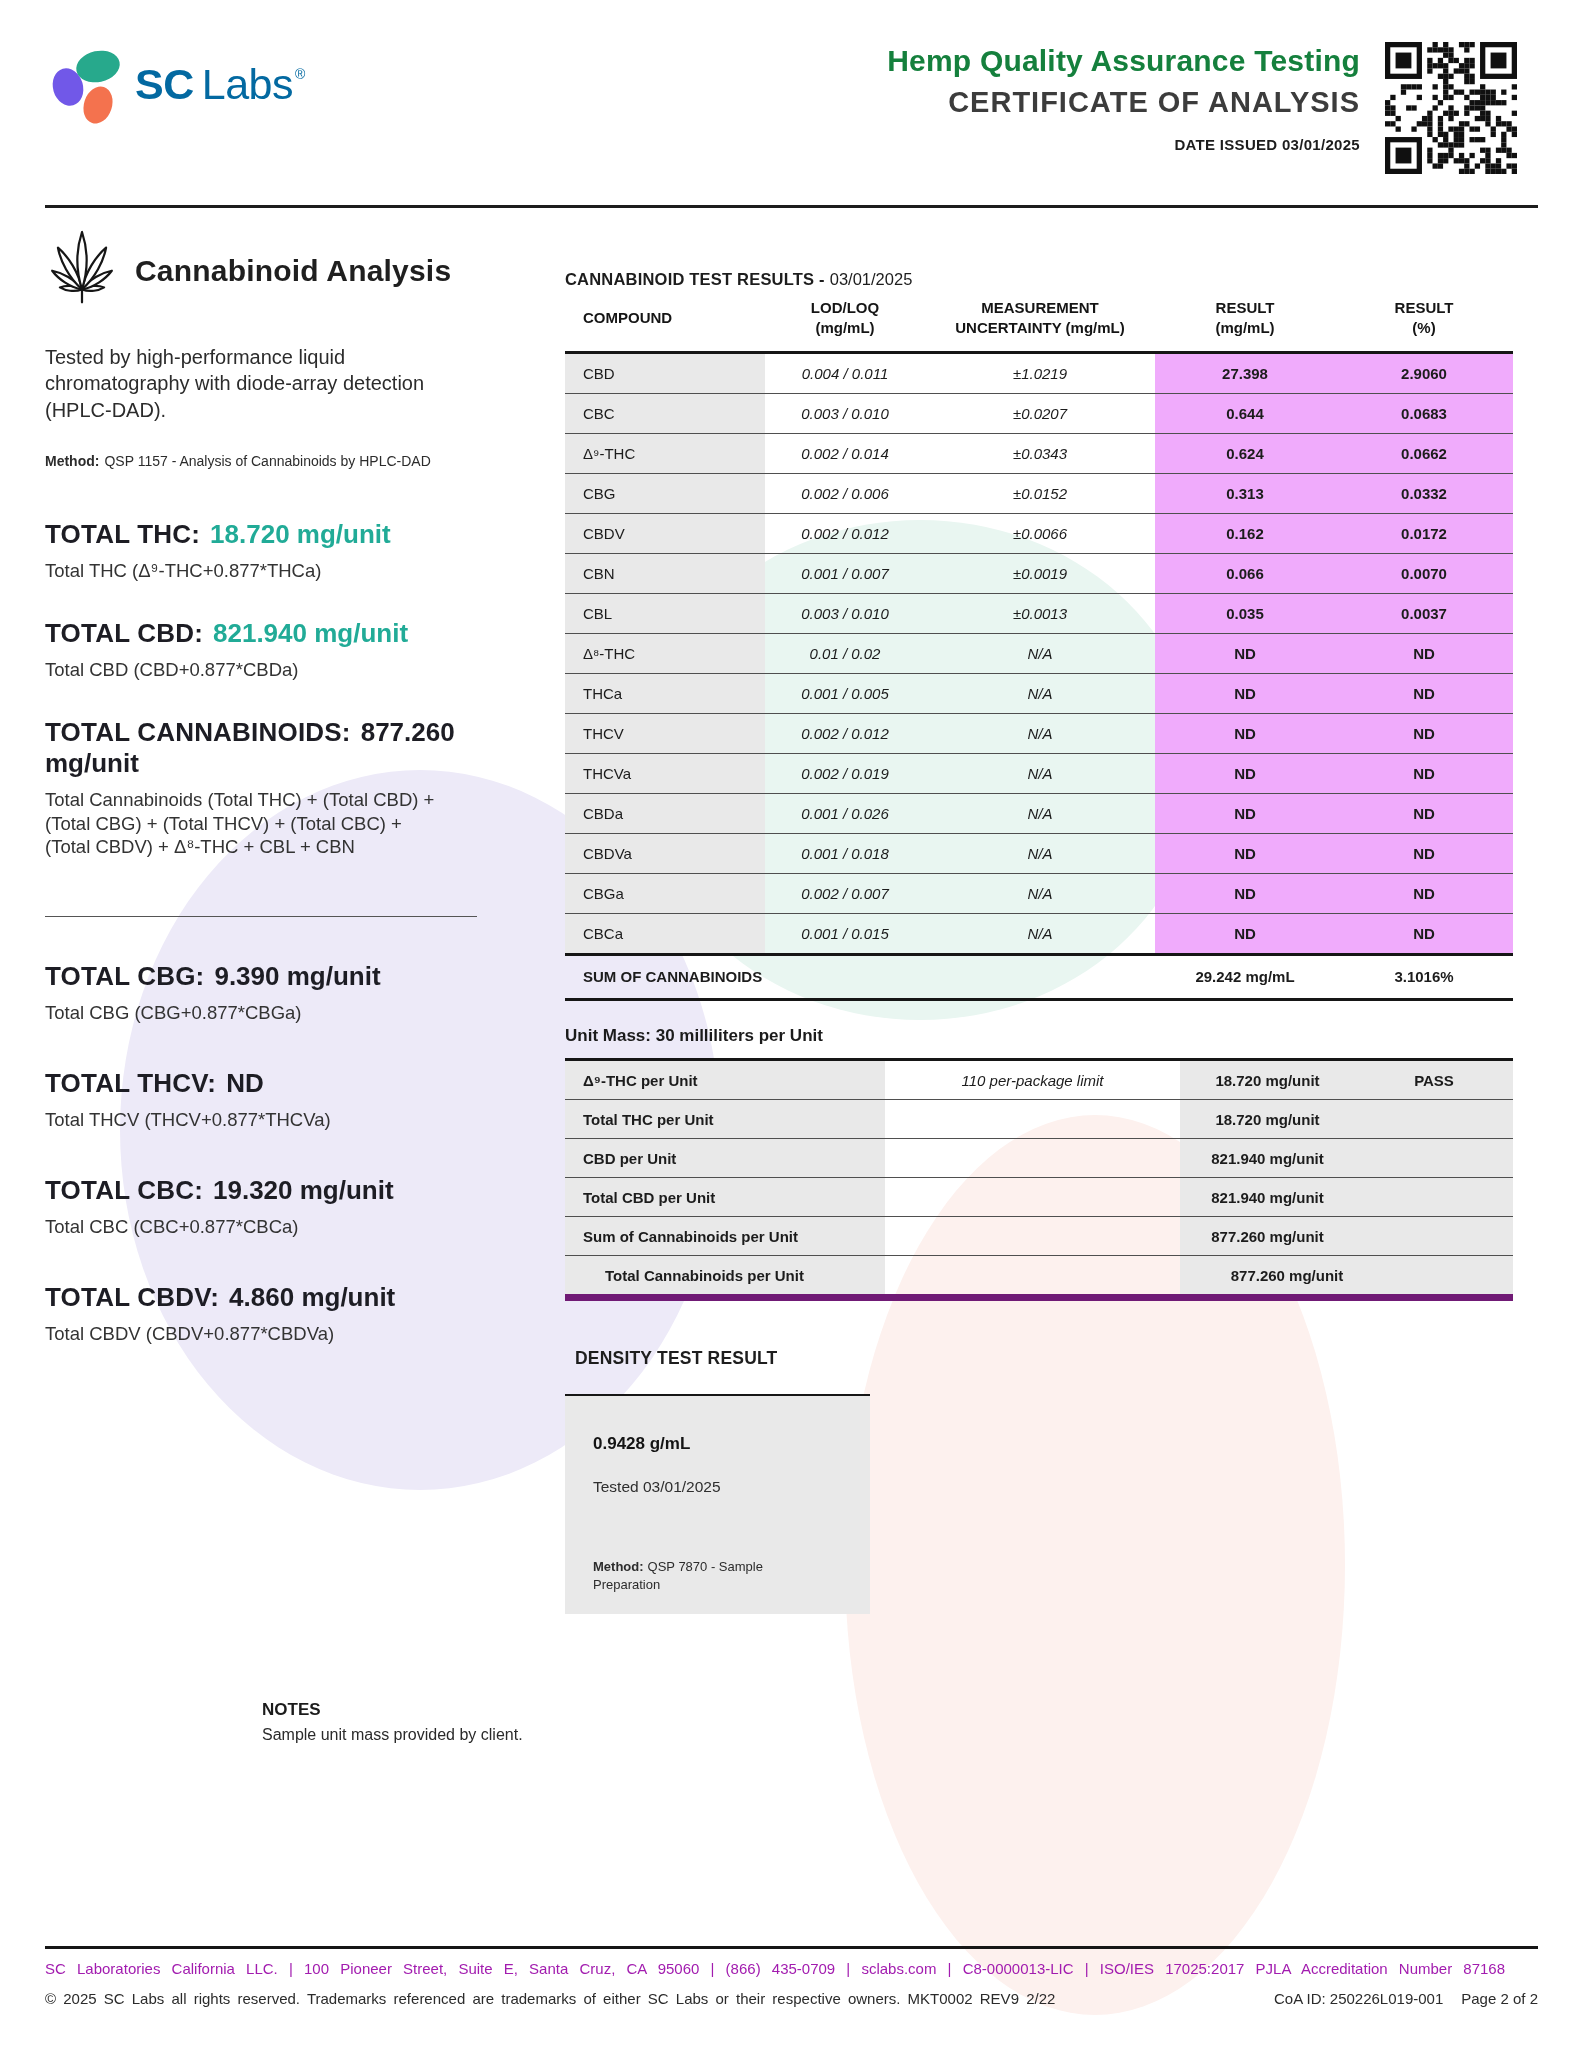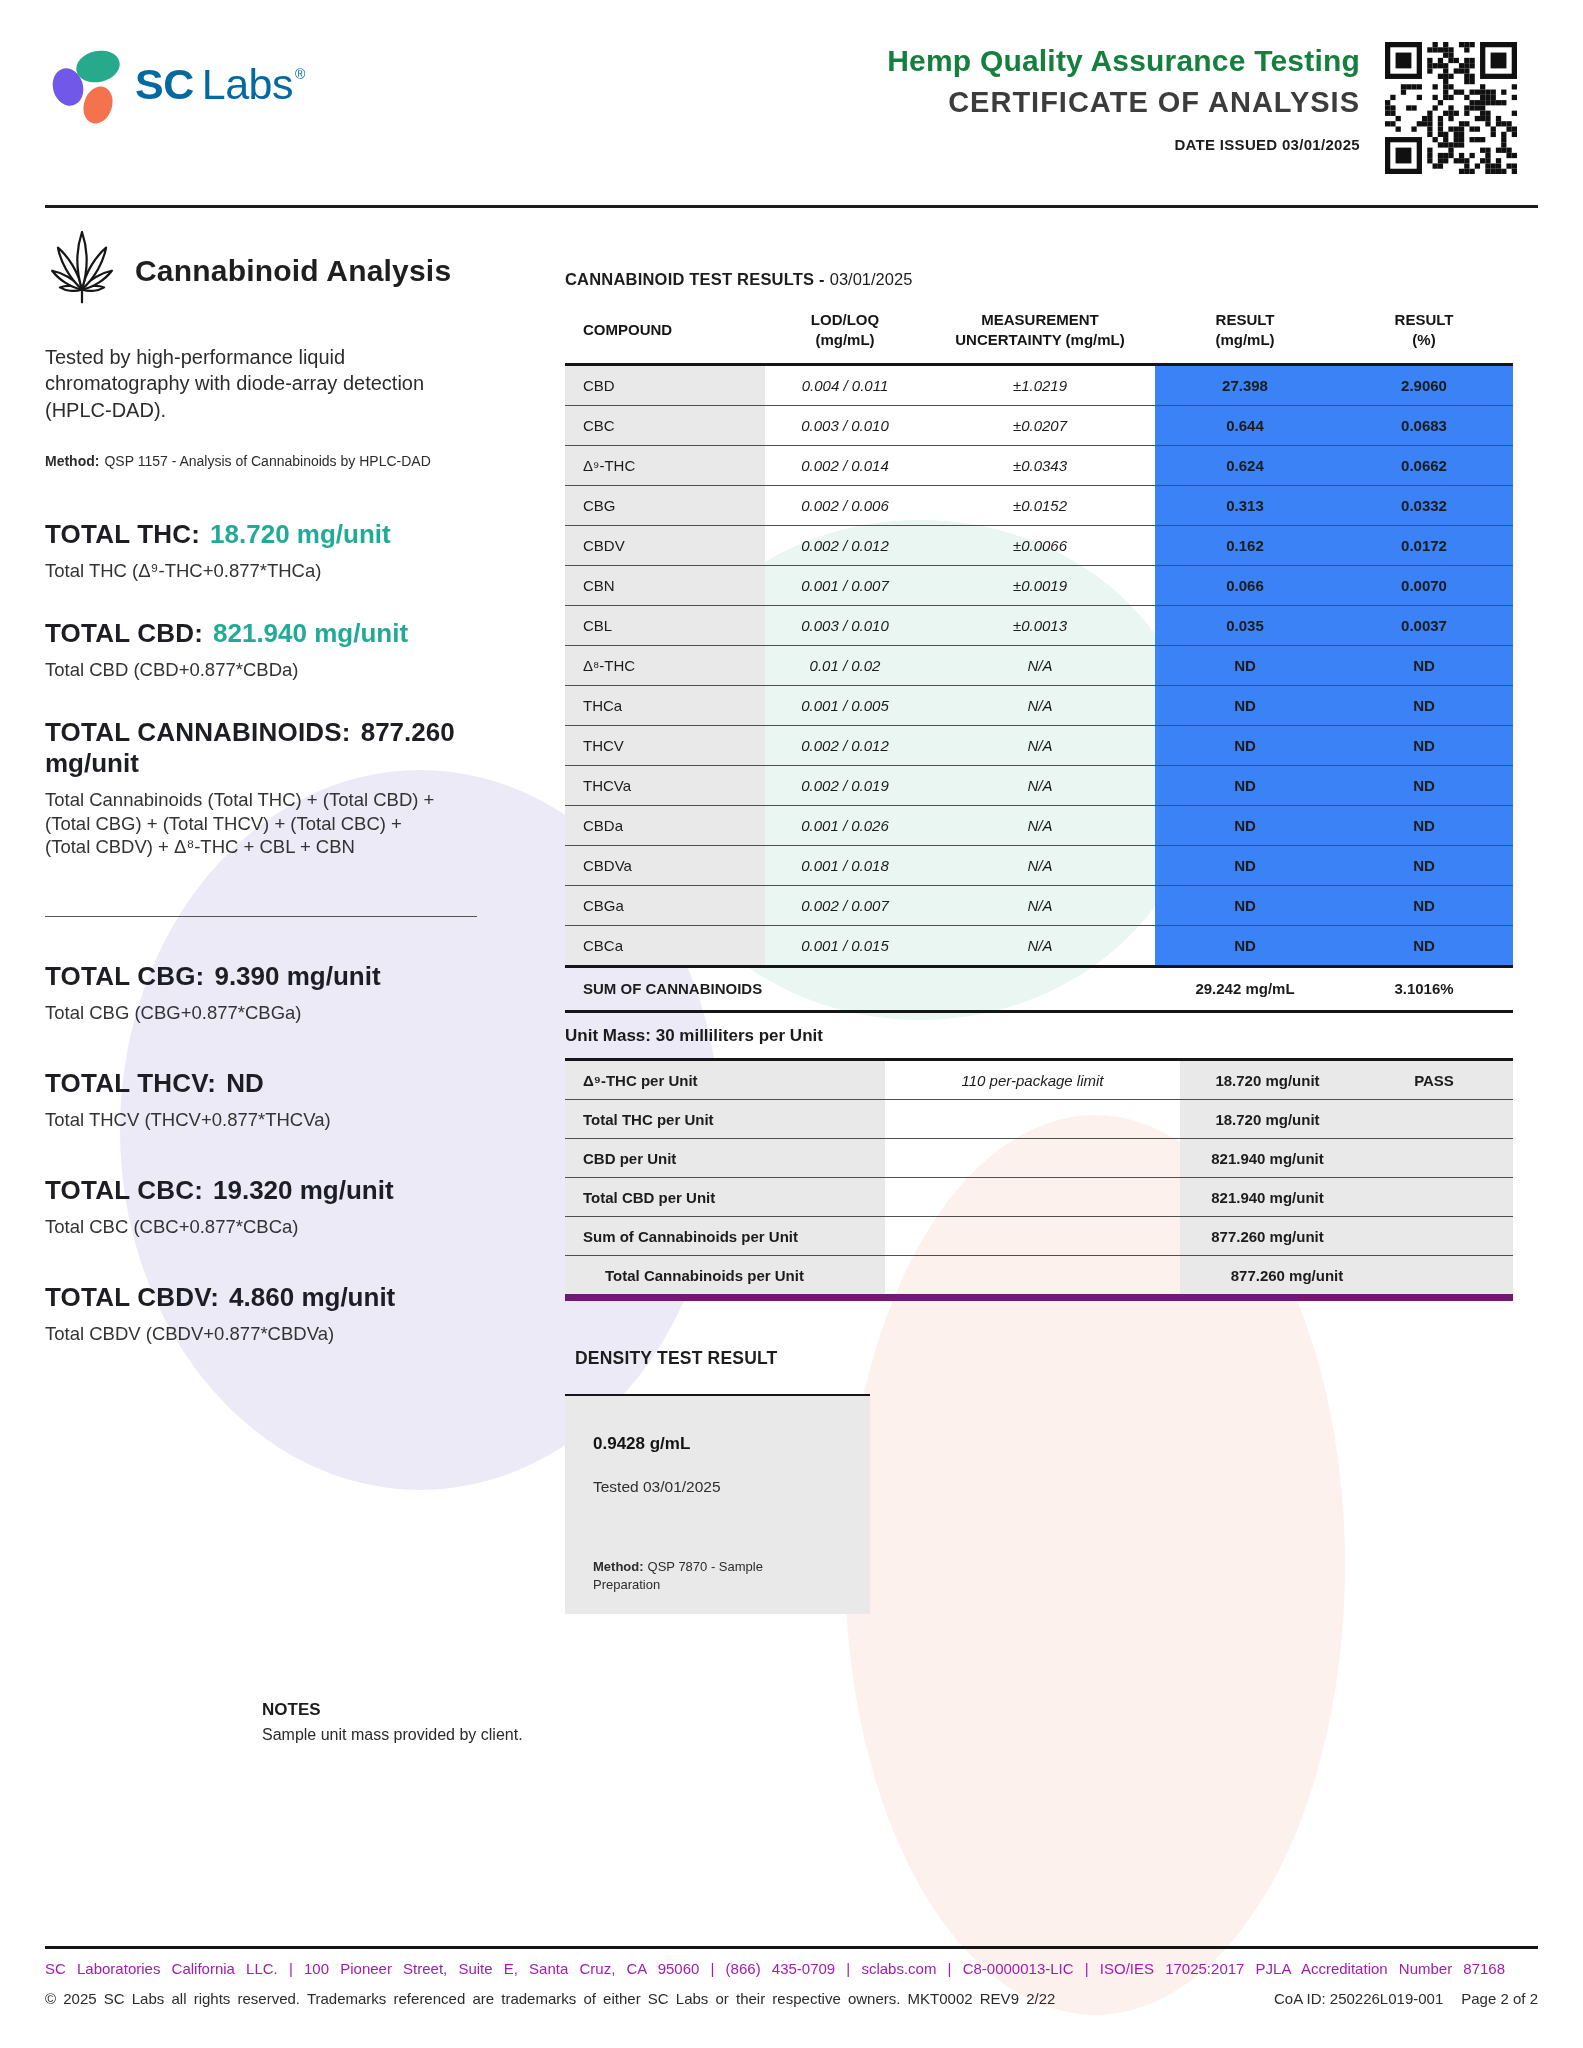--- a/index.html
+++ b/index.html
@@ -43,31 +43,31 @@
   .t-value.teal{color:#21ab97;}
   .t-formula{margin-top:9px;font-size:18.5px;color:#333333;white-space:pre-line;line-height:1.25;}
   .mid-divider{margin-top:58px;width:432px;height:0;border-top:1.5px solid #555555;}
   .total.sec{margin-top:44px;}
 
   
   .results-heading{left:565px;top:270px;font-size:16.5px;color:#1d1d1d;}
   .results-heading b{letter-spacing:0.2px;margin-right:5px;}
   .tblwrap{left:565px;}
   table{border-collapse:collapse;table-layout:fixed;width:948px;}
-  .results{top:304px;}
+  .results{top:292px;}
   .results col.c1{width:200px;} .results col.c2{width:160px;}
   .results col.c3{width:230px;} .results col.c4{width:180px;} .results col.c5{width:178px;}
   .results thead th{font-size:15px;font-weight:700;color:#151515;white-space:pre-line;
        text-align:center;vertical-align:middle;padding:6px 0 12px 0;line-height:1.35;}
   .results thead th.h-comp{text-align:left;padding-left:18px;}
   .results thead tr{border-bottom:3px solid #161616;}
   .results tbody td{height:37px;font-size:15px;border-bottom:1px solid #4f4f4f;vertical-align:middle;}
   td.c-comp{background:#e9e9e9;font-weight:400;padding-left:18px;}
   td.c-lod,td.c-unc{font-style:italic;text-align:center;color:#1c1c1c;}
-  td.c-rmg,td.c-rpct{background:#3b82f6;font-weight:700;text-align:center;margin-top:36px;}
+  td.c-rmg,td.c-rpct{background:#f0abfc;font-weight:700;text-align:center;margin-top:36px;}
   .results tfoot tr{border-top:3px solid #161616;border-bottom:3px solid #161616;}
   .results tfoot td{height:40px;font-size:15px;font-weight:700;}
   td.sum-label{padding-left:18px;}
   td.sum-val{text-align:center;}
 
   .unit-heading{left:565px;top:1026px;font-size:17px;font-weight:700;color:#1b1b1b;}
   .unit{top:1058px;}
   .unit col.u1{width:320px;} .unit col.u2{width:295px;}
   .unit col.u3{width:175px;} .unit col.u4{width:158px;}
   .unit{border-top:3px solid #161616;}

